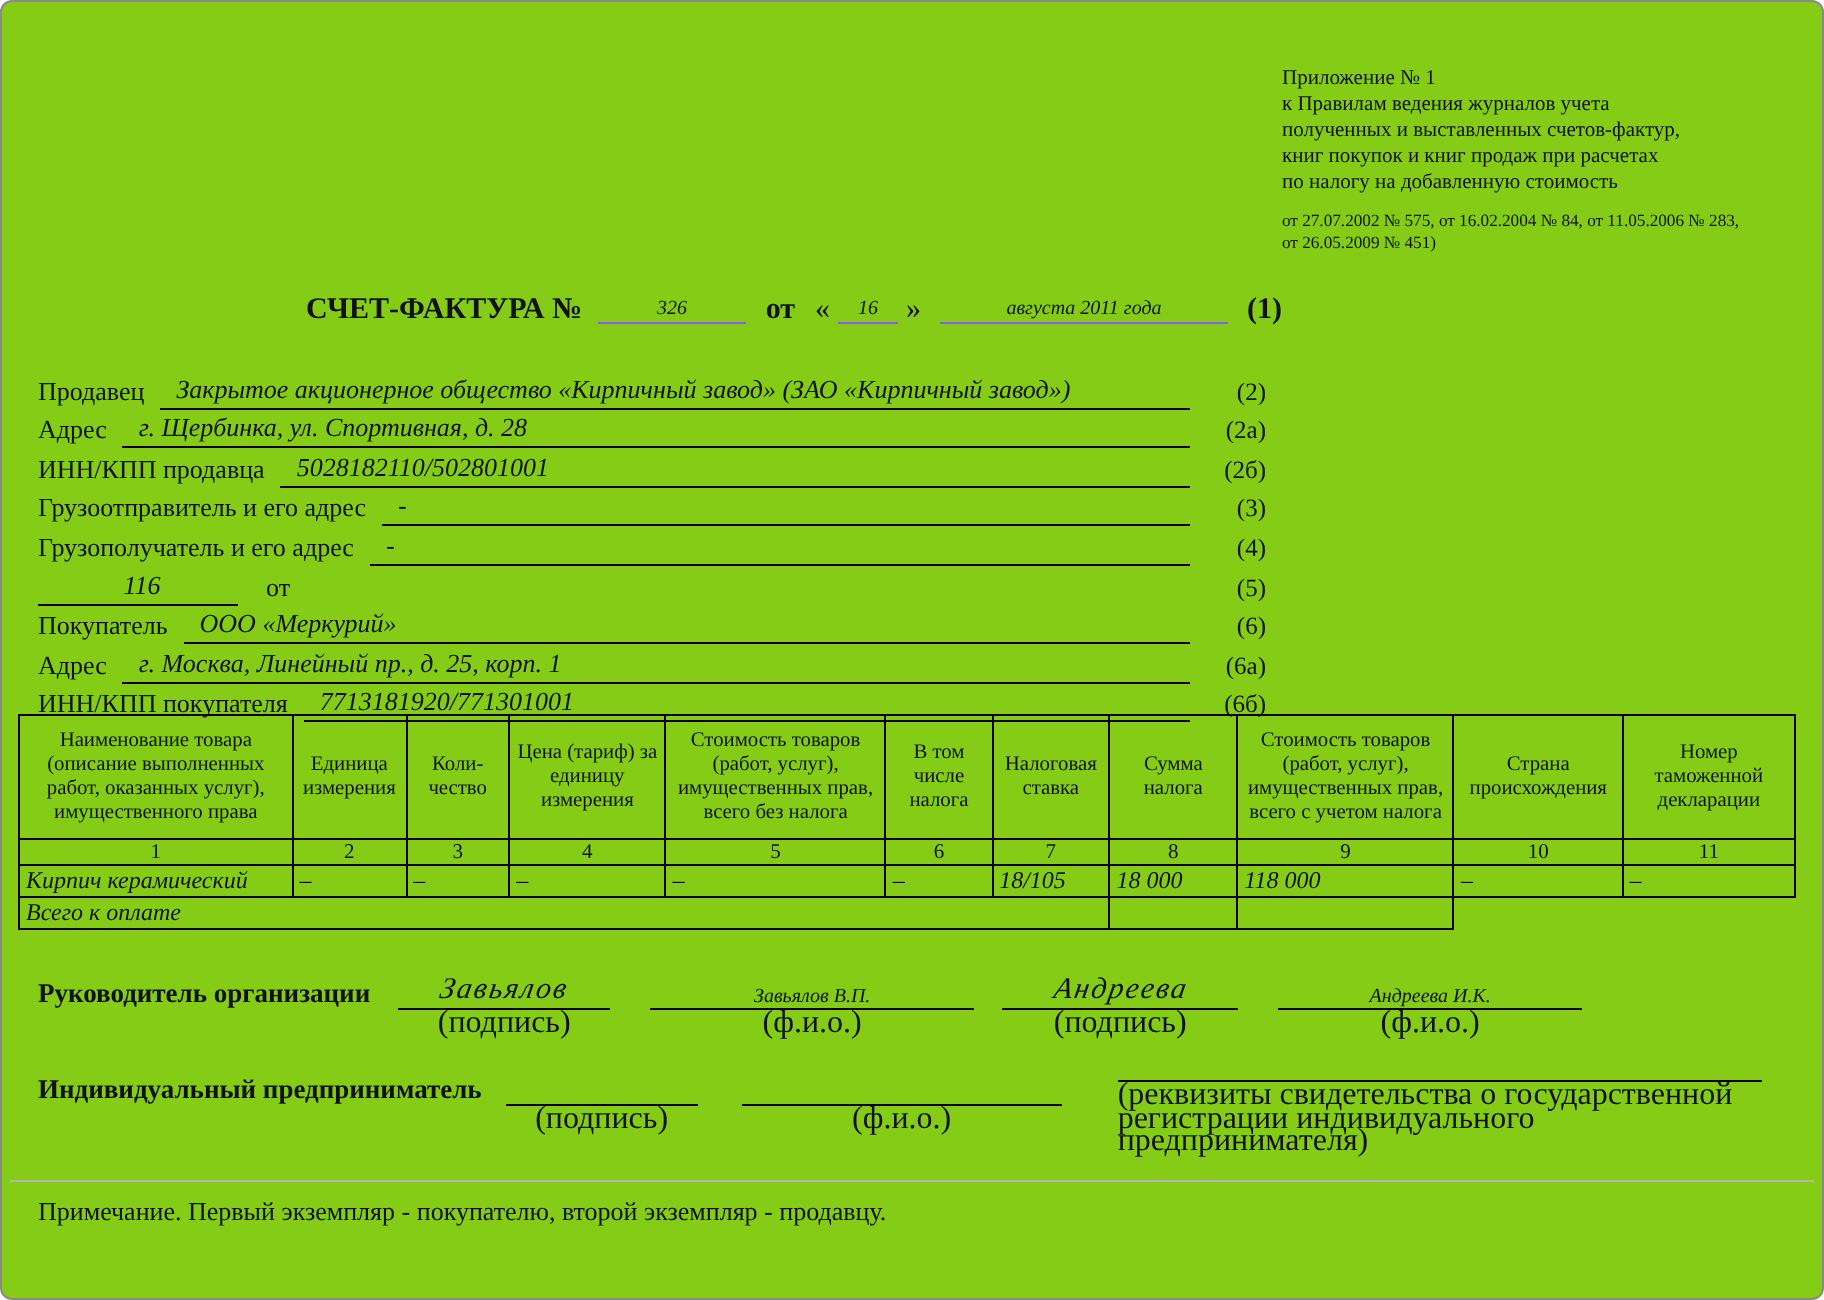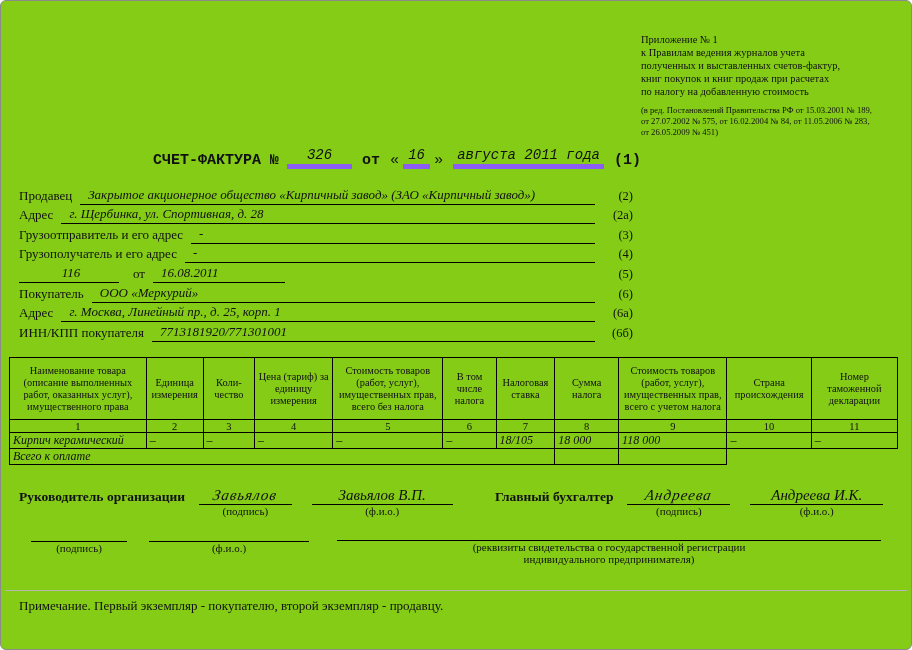--- a/index.html
+++ b/index.html
@@ -8,22 +8,22 @@
   .page {
     position:relative; width:912px; height:650px; background:#84cc16;
     border:1px solid #8a8a8a; border-radius:6px; overflow:hidden;
   }
 
   
   .appendix { position:absolute; left:640px; top:32px; width:262px; font-size:10.5px; line-height:13px; }
   .appendix .amend { margin-top:7px; font-size:8.6px; line-height:11px; }
 
   
-  .title-row { position:absolute; left:152px; top:146px; width:488px; display:flex; align-items:flex-end; font-size:15px; font-weight:bold; white-space:nowrap;font-family:Liberation Mono, monospace; }
-  .title-row .uval { font-weight:normal; font-style:italic; font-size:14px; border-bottom:5px solid #8b5cf6; text-align:center; padding:0 4px 1px 4px; }
+  .title-row { position:absolute; left:152px; top:146px; width:488px; display:flex; align-items:center; font-size:15px; font-weight:bold; white-space:nowrap; }
+  .title-row .uval { font-weight:normal; font-style:italic; font-size:10px; border-bottom:1px solid #8b5cf6; text-align:center; padding:0 4px 1px 4px; }
   .title-row .t-num { width:86px; margin-left:8px; margin-right:10px; }
   .title-row .t-from { margin-right:6px; }
   .title-row .t-q { font-weight:normal; margin:0 4px; }
   .title-row .t-day { width:34px; }
   .title-row .t-date { width:168px; margin-left:6px; margin-right:10px; }
 
   
   .fields { position:absolute; left:18px; top:184px; width:614px; }
   .frow { display:flex; align-items:flex-end; height:19.6px; font-size:13px; }
   .frow .flabel { white-space:nowrap; padding-right:8px; padding-bottom:1px; }
@@ -42,41 +42,40 @@
   tr.nums td { text-align:center; font-size:10.5px; height:13px; }
   tr.item td { font-style:italic; font-size:12px; }
   tr.total td { font-size:12px;font-style:italic; }
   tr.total td.nb { border:none; }
 
   
   .sigrow { position:absolute; left:18px; display:flex; align-items:flex-end; }
   .sigrow .slabel { font-weight:bold; font-size:13.5px; white-space:nowrap; padding-bottom:13px; }
   .sigbox { display:flex; flex-direction:column; align-items:center; }
   .sigbox .sline { width:100%; border-bottom:1px solid #000; height:19px; display:flex; align-items:flex-end; justify-content:center; }
-  .sigbox .scaption { font-size:11px; padding-top:1px; text-align:center; line-height:11.5px; }
+  .sigbox .scaption { font-size:16px; padding-top:1px; text-align:left; line-height:11.5px; }
   .script { font-style:italic; font-size:15px; letter-spacing:1px; transform:skewX(-10deg); }
-  .sname { font-style:italic; font-size:15px; }
+  .sname { font-style:italic; font-size:10px; }
 
   
   .footrule { position:absolute; left:4px; right:4px; top:589px; border-top:1px solid #b5b5b5; }
   .note { position:absolute; left:18px; top:597px; font-size:13px; }
 </style>
 </head>
 <body>
 
 <div class="page">
 
   <div class="appendix">
     <div>Приложение № 1</div>
     <div>к Правилам ведения журналов учета</div>
     <div>полученных и выставленных счетов-фактур,</div>
     <div>книг покупок и книг продаж при расчетах</div>
     <div>по налогу на добавленную стоимость</div>
     <div class="amend">
-      <div>(в ред. Постановлений Правительства РФ от 15.03.2001 № 189,</div>
       <div>от 27.07.2002 № 575, от 16.02.2004 № 84, от 11.05.2006 № 283,</div>
       <div>от 26.05.2009 № 451)</div>
     </div>
   </div>
 
   <div class="title-row">
     <span>СЧЕТ-ФАКТУРА №</span>
     <span class="uval t-num">326</span>
     <span class="t-from">от</span>
     <span class="t-q">«</span>
@@ -91,33 +90,37 @@
       <span class="flabel">Продавец</span>
       <span class="fvalue">Закрытое акционерное общество «Кирпичный завод» (ЗАО «Кирпичный завод»)</span>
       <span class="fmarker">(2)</span>
     </div>
     <div class="frow">
       <span class="flabel">Адрес</span>
       <span class="fvalue">г. Щербинка, ул. Спортивная, д. 28</span>
       <span class="fmarker">(2а)</span>
     </div>
     <div class="frow">
+      <span class="flabel">ИНН/КПП продавца</span>
+      <span class="fvalue">5028182110/502801001</span>
+      <span class="fmarker">(2б)</span>
+    </div>
+    <div class="frow">
       <span class="flabel">Грузоотправитель и его адрес</span>
       <span class="fvalue">-</span>
       <span class="fmarker">(3)</span>
     </div>
     <div class="frow">
       <span class="flabel">Грузополучатель и его адрес</span>
       <span class="fvalue">-</span>
       <span class="fmarker">(4)</span>
     </div>
     <div class="frow">
       <span class="fvalue short">116</span>
       <span class="flabel2">от</span>
-      <span class="fvalue mid">16.08.2011</span>
       <span class="fspacer"></span>
       <span class="fmarker">(5)</span>
     </div>
     <div class="frow">
       <span class="flabel">Покупатель</span>
       <span class="fvalue">ООО «Меркурий»</span>
       <span class="fmarker">(6)</span>
     </div>
     <div class="frow">
       <span class="flabel">Адрес</span>
@@ -201,36 +204,36 @@
         <span class="script">Завьялов</span>
       </div>
       <div class="scaption">(подпись)</div>
     </div>
     <div class="sigbox" style="width:162px; margin-left:20px;">
       <div class="sline">
         <span class="sname">Завьялов В.П.</span>
       </div>
       <div class="scaption">(ф.и.о.)</div>
     </div>
-    <span class="slabel" style="margin-left:42px;">Главный бухгалтер</span>
     <div class="sigbox" style="width:118px; margin-left:14px;">
       <div class="sline">
         <span class="script">Андреева</span>
       </div>
       <div class="scaption">(подпись)</div>
     </div>
     <div class="sigbox" style="width:152px; margin-left:20px;">
       <div class="sline">
         <span class="sname">Андреева И.К.</span>
       </div>
       <div class="scaption">(ф.и.о.)</div>
     </div>
   </div>
 
   <div class="sigrow" style="top:521px; right:30px;">
+    <span class="slabel" style="padding-bottom:24px;">Индивидуальный предприниматель</span>
     <div class="sigbox" style="width:96px; margin-left:12px; padding-bottom:11px;">
       <div class="sline"></div>
       <div class="scaption">(подпись)</div>
     </div>
     <div class="sigbox" style="width:160px; margin-left:22px; padding-bottom:11px;">
       <div class="sline"></div>
       <div class="scaption">(ф.и.о.)</div>
     </div>
     <div class="sigbox" style="flex:1; margin-left:28px;">
       <div class="sline"></div>

